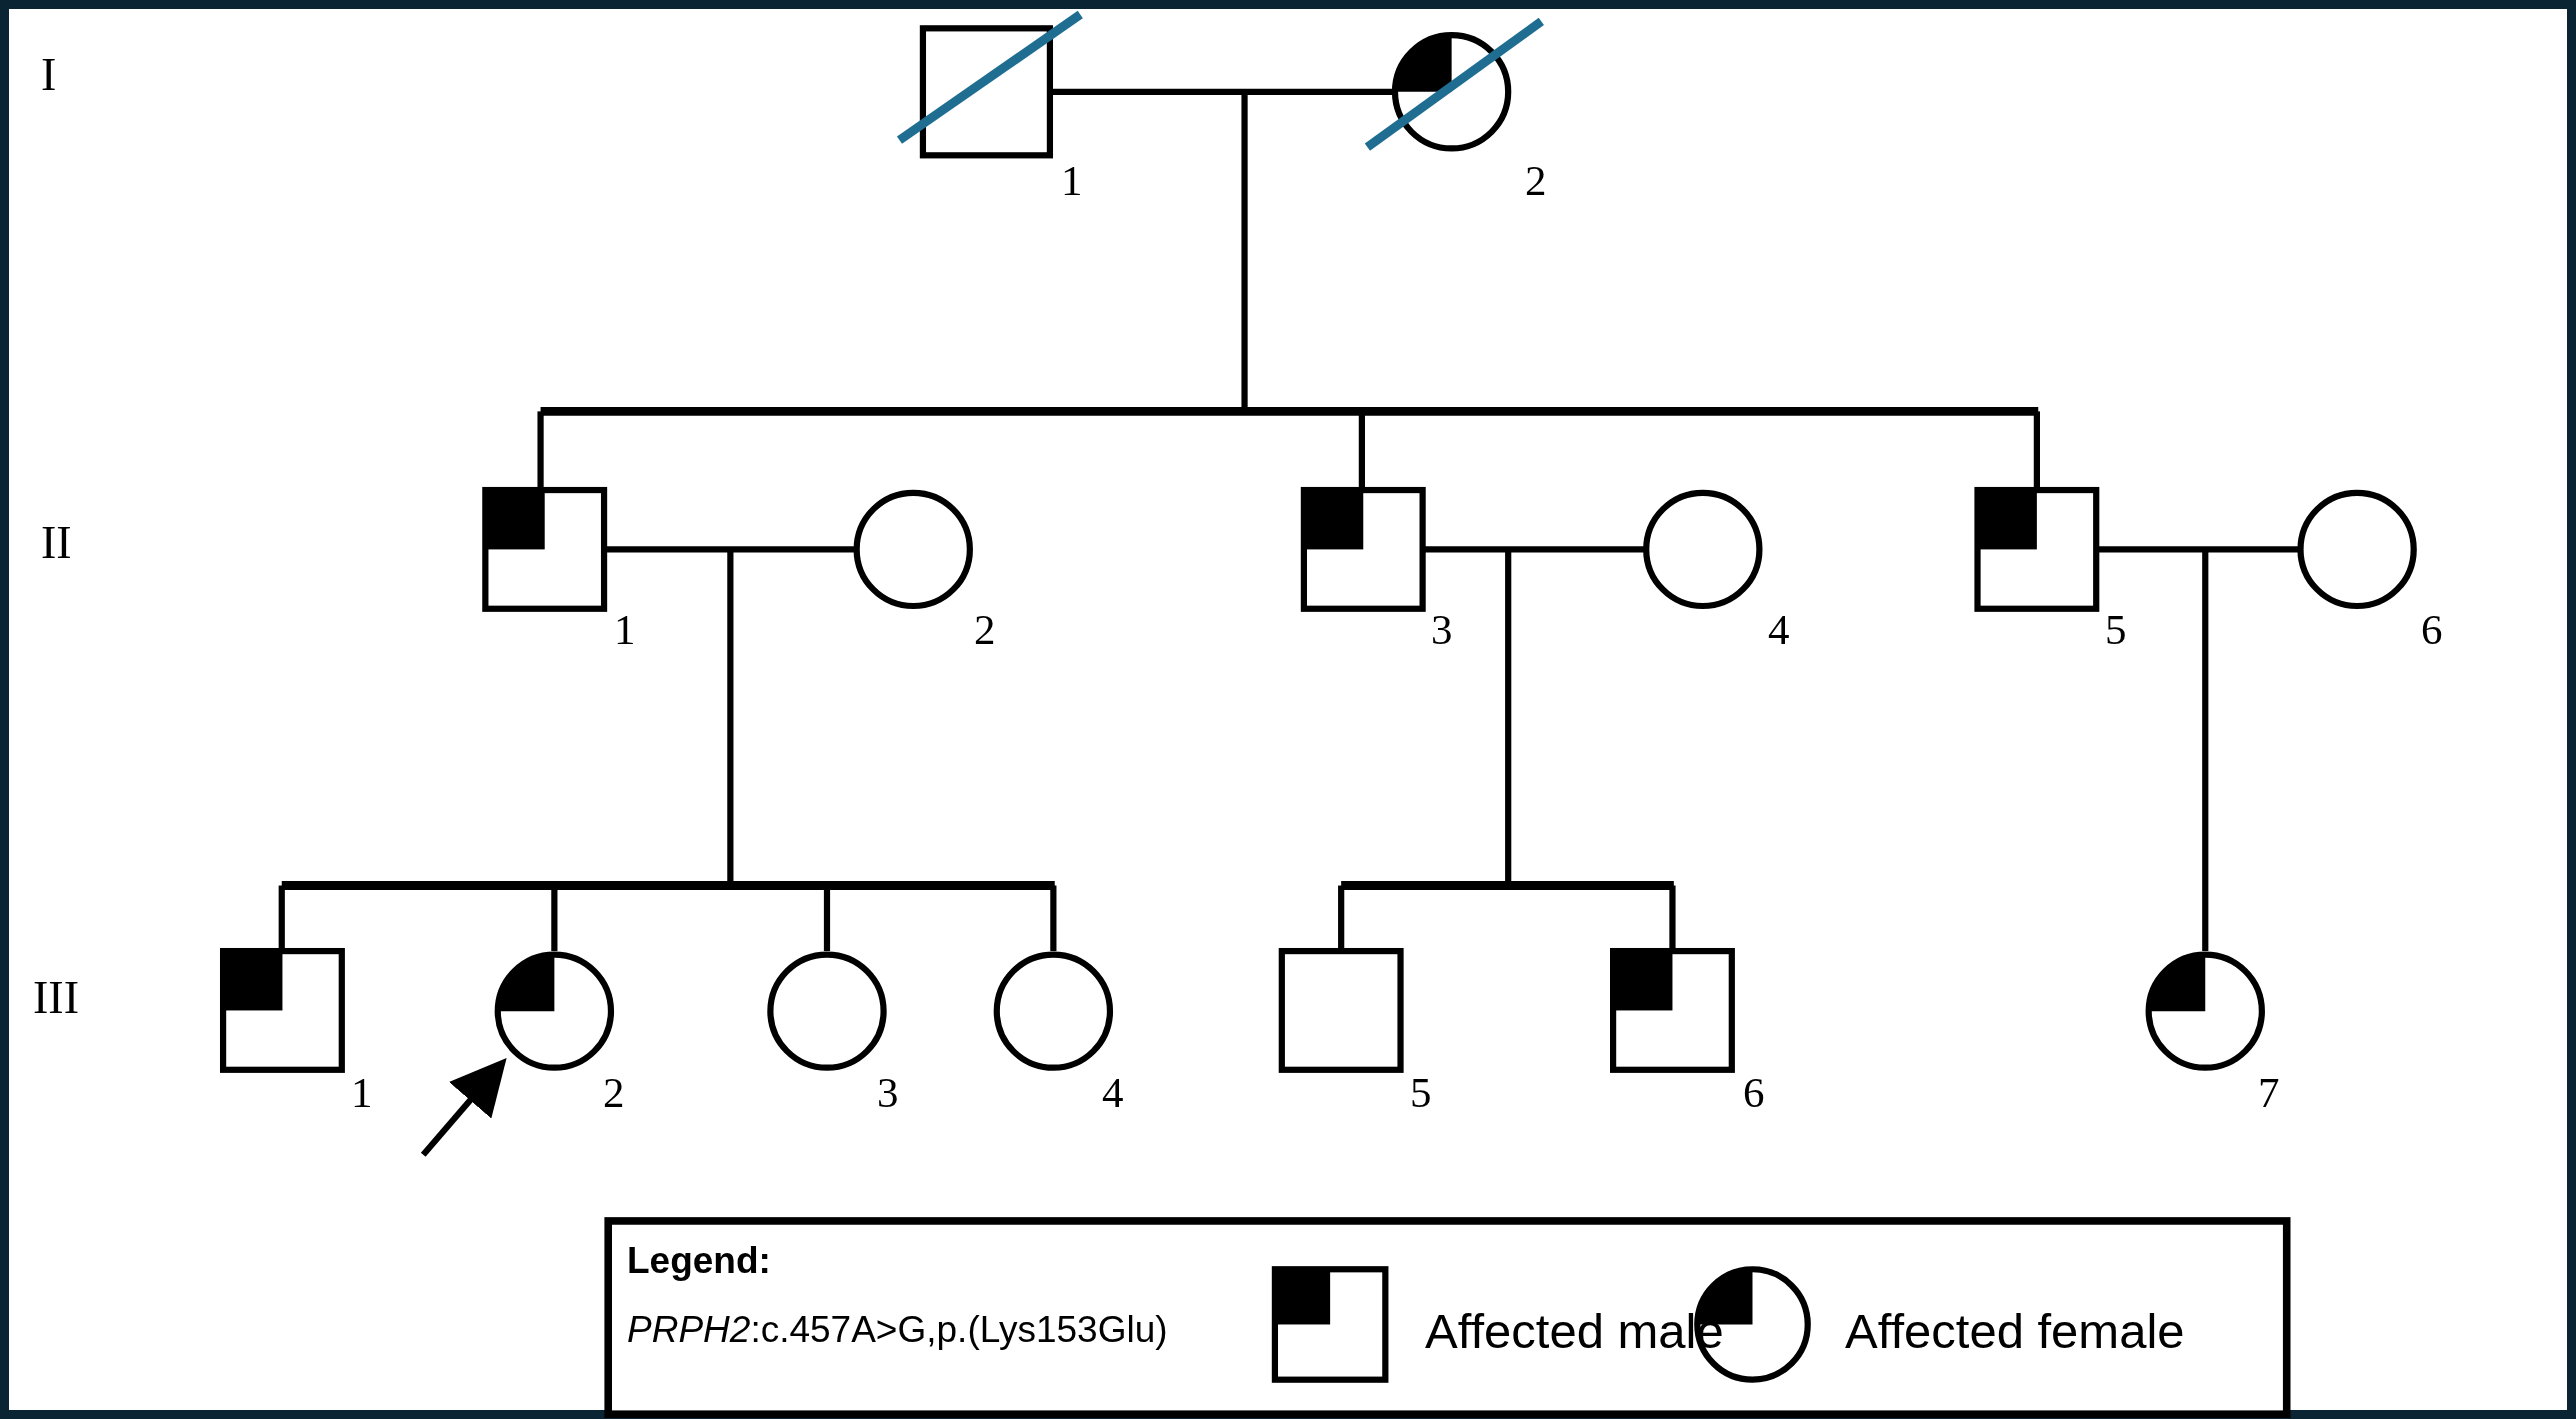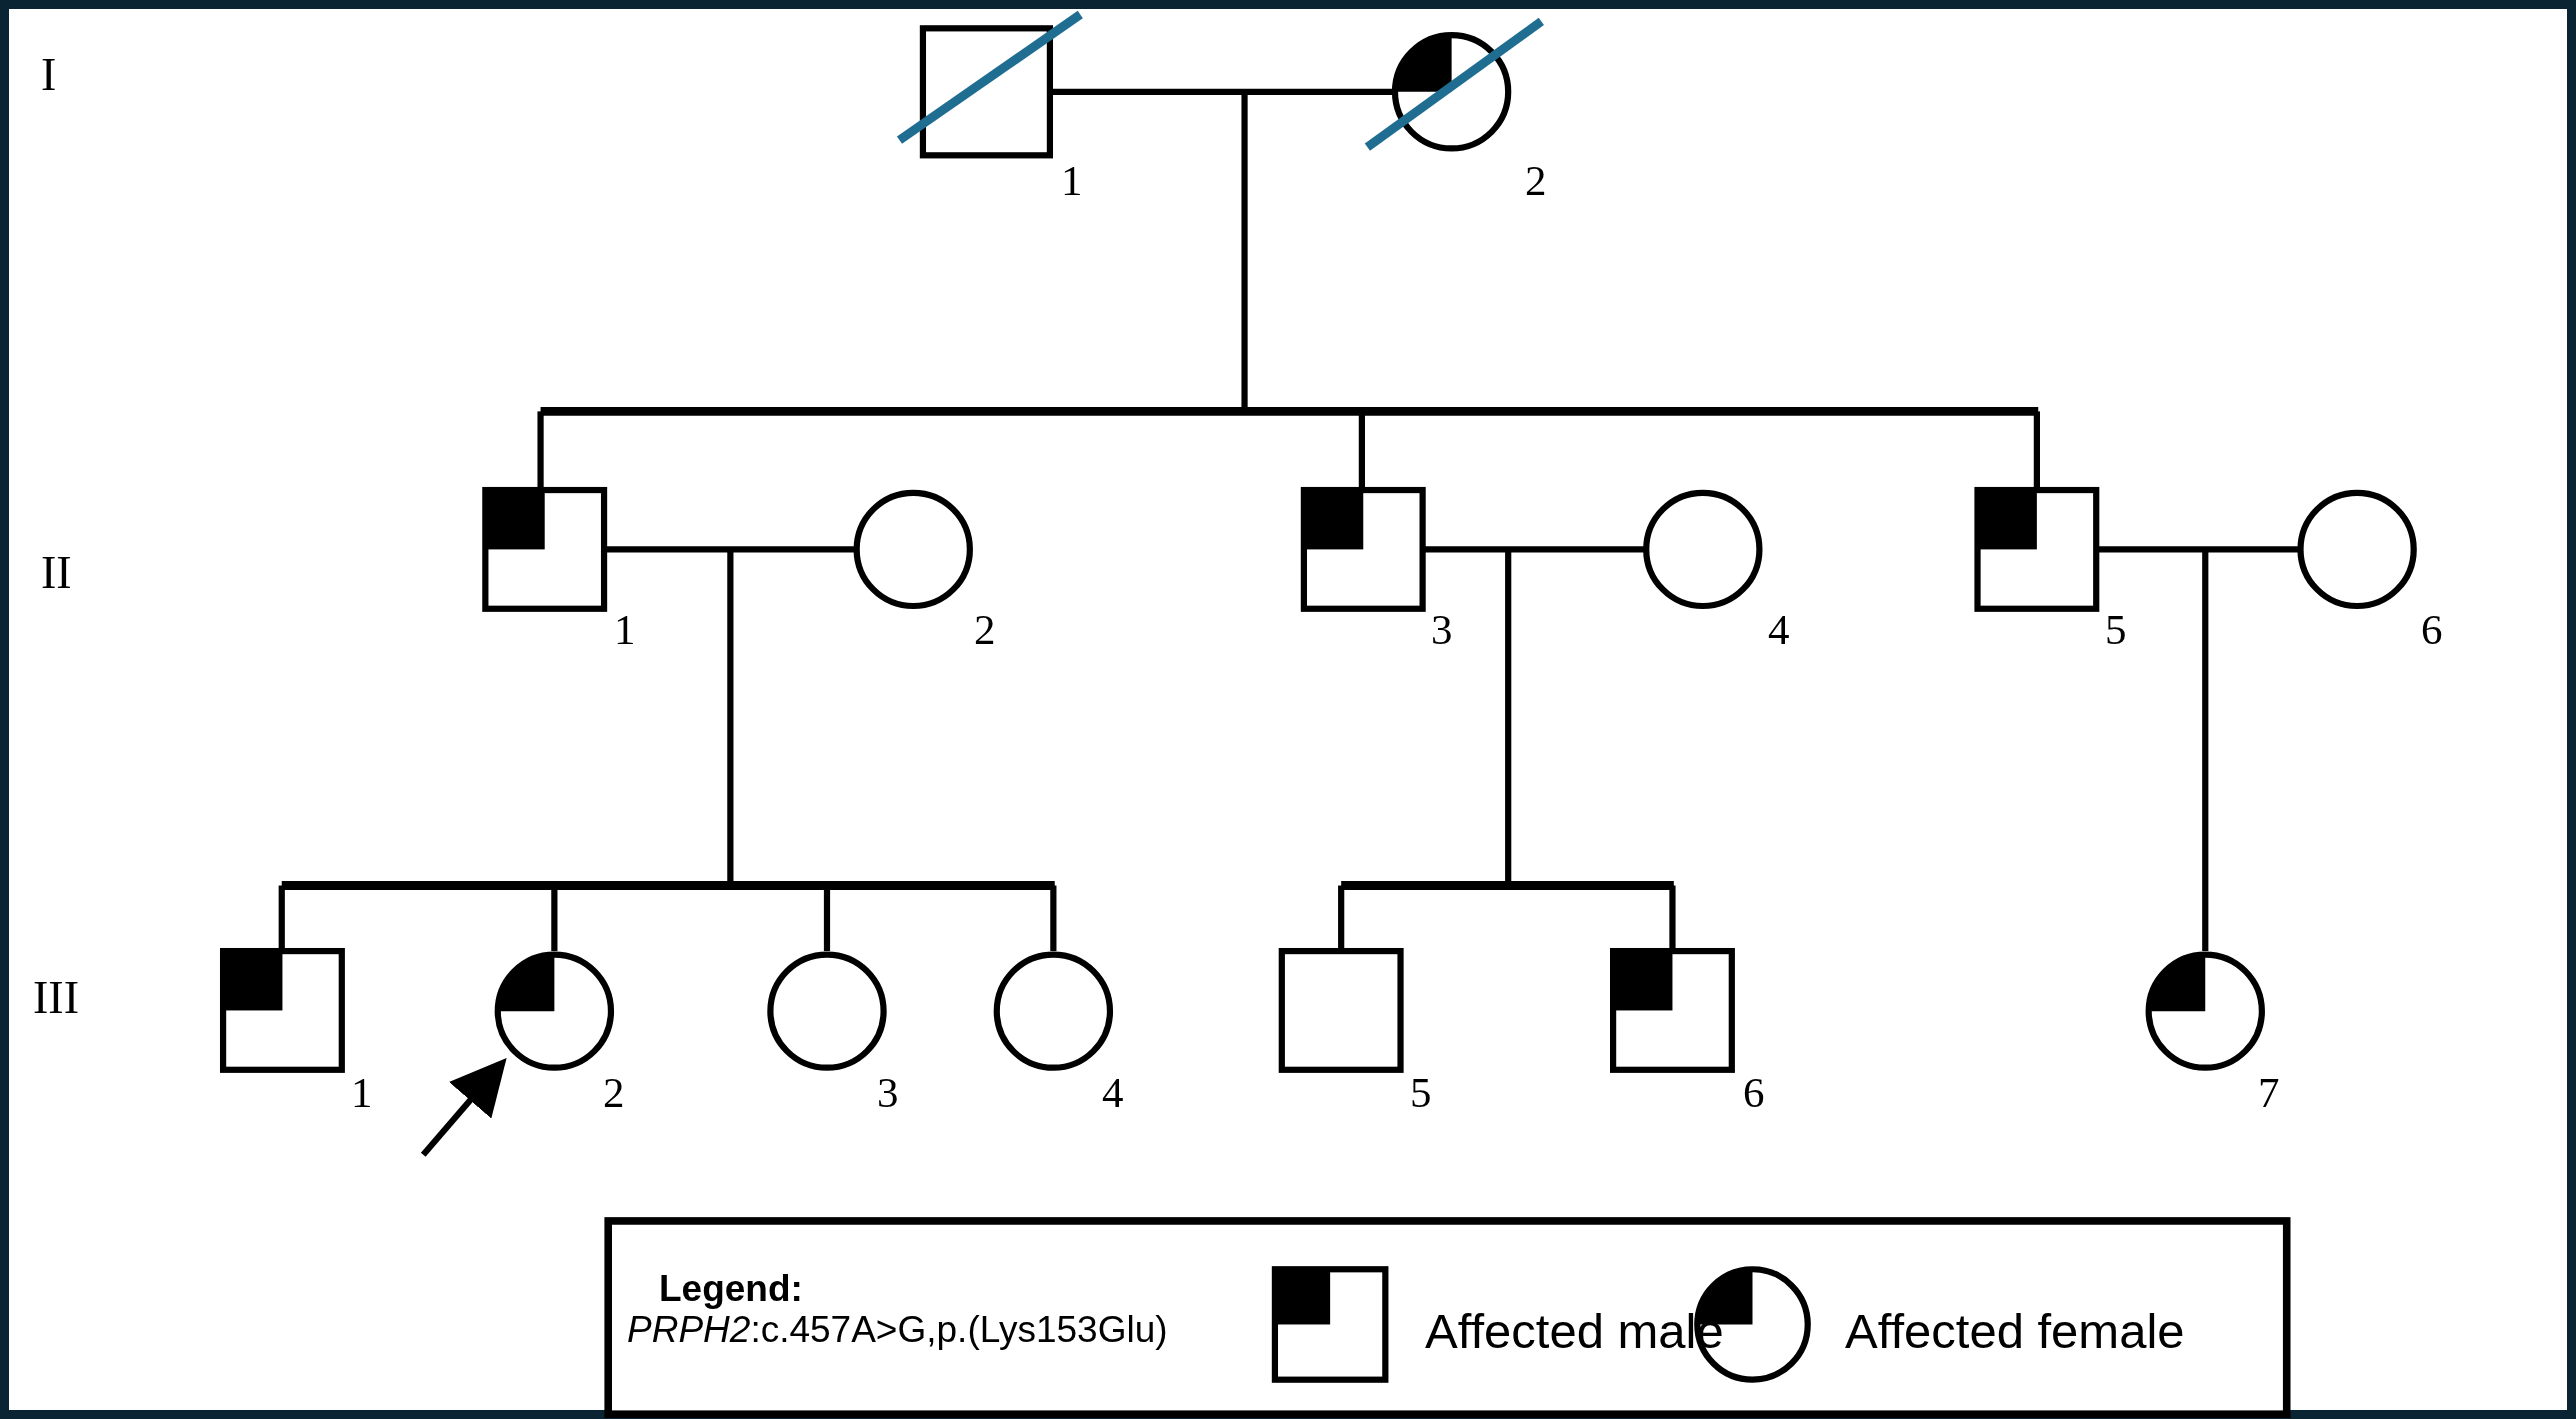--- a/index.html
+++ b/index.html
@@ -41,21 +41,21 @@
   .legend-gene{font-size:37px;}
   .legend-gene .ital{font-style:italic;}
   .legend-item-text{font-size:49px;}
 </style>
 </head>
 <body>
 
 <div id="canvas">
 
   <div class="gen-label" style="left:32px;top:43px;">I</div>
-  <div class="gen-label" style="left:32px;top:541px;">II</div>
+  <div class="gen-label" style="left:32px;top:511px;">II</div>
   <div class="gen-label" style="left:24px;top:966px;">III</div>
 
   <svg id="svgroot" viewBox="0 0 3732 2056" xmlns="http://www.w3.org/2000/svg">
 
     <defs>
       <marker id="arrowhead" markerWidth="9" markerHeight="9" refX="7.5" refY="4.5" orient="auto" markerUnits="strokeWidth">
         <path d="M0,0 L9,4.5 L0,9 z" fill="#000"></path>
       </marker>
 
       <clipPath id="clipUL-g1f">
@@ -160,21 +160,21 @@
   <div class="id-label" style="left:2412px;top:599px;">6</div>
 
   <div class="id-label" style="left:342px;top:1062px;">1</div>
   <div class="id-label" style="left:594px;top:1062px;">2</div>
   <div class="id-label" style="left:868px;top:1062px;">3</div>
   <div class="id-label" style="left:1093px;top:1062px;">4</div>
   <div class="id-label" style="left:1401px;top:1062px;">5</div>
   <div class="id-label" style="left:1734px;top:1062px;">6</div>
   <div class="id-label" style="left:2249px;top:1062px;">7</div>
 
-  <div class="legend-text legend-title" style="left:650px;top:1231px;margin-top:28px;">Legend:</div>
+  <div class="legend-text legend-title" style="left:618px;top:1231px;">Legend:</div>
 
   <div class="legend-text legend-gene" style="left:618px;top:1300px;"><span class="ital">PRPH2</span><span>:c.457A&gt;G,p.(Lys153Glu)</span></div>
 
   <div class="legend-text legend-item-text" style="left:1416px;top:1294px;">Affected male</div>
 
   <div class="legend-text legend-item-text" style="left:1836px;top:1294px;text-align:right;">Affected female</div>
 
 </div>
 
 

